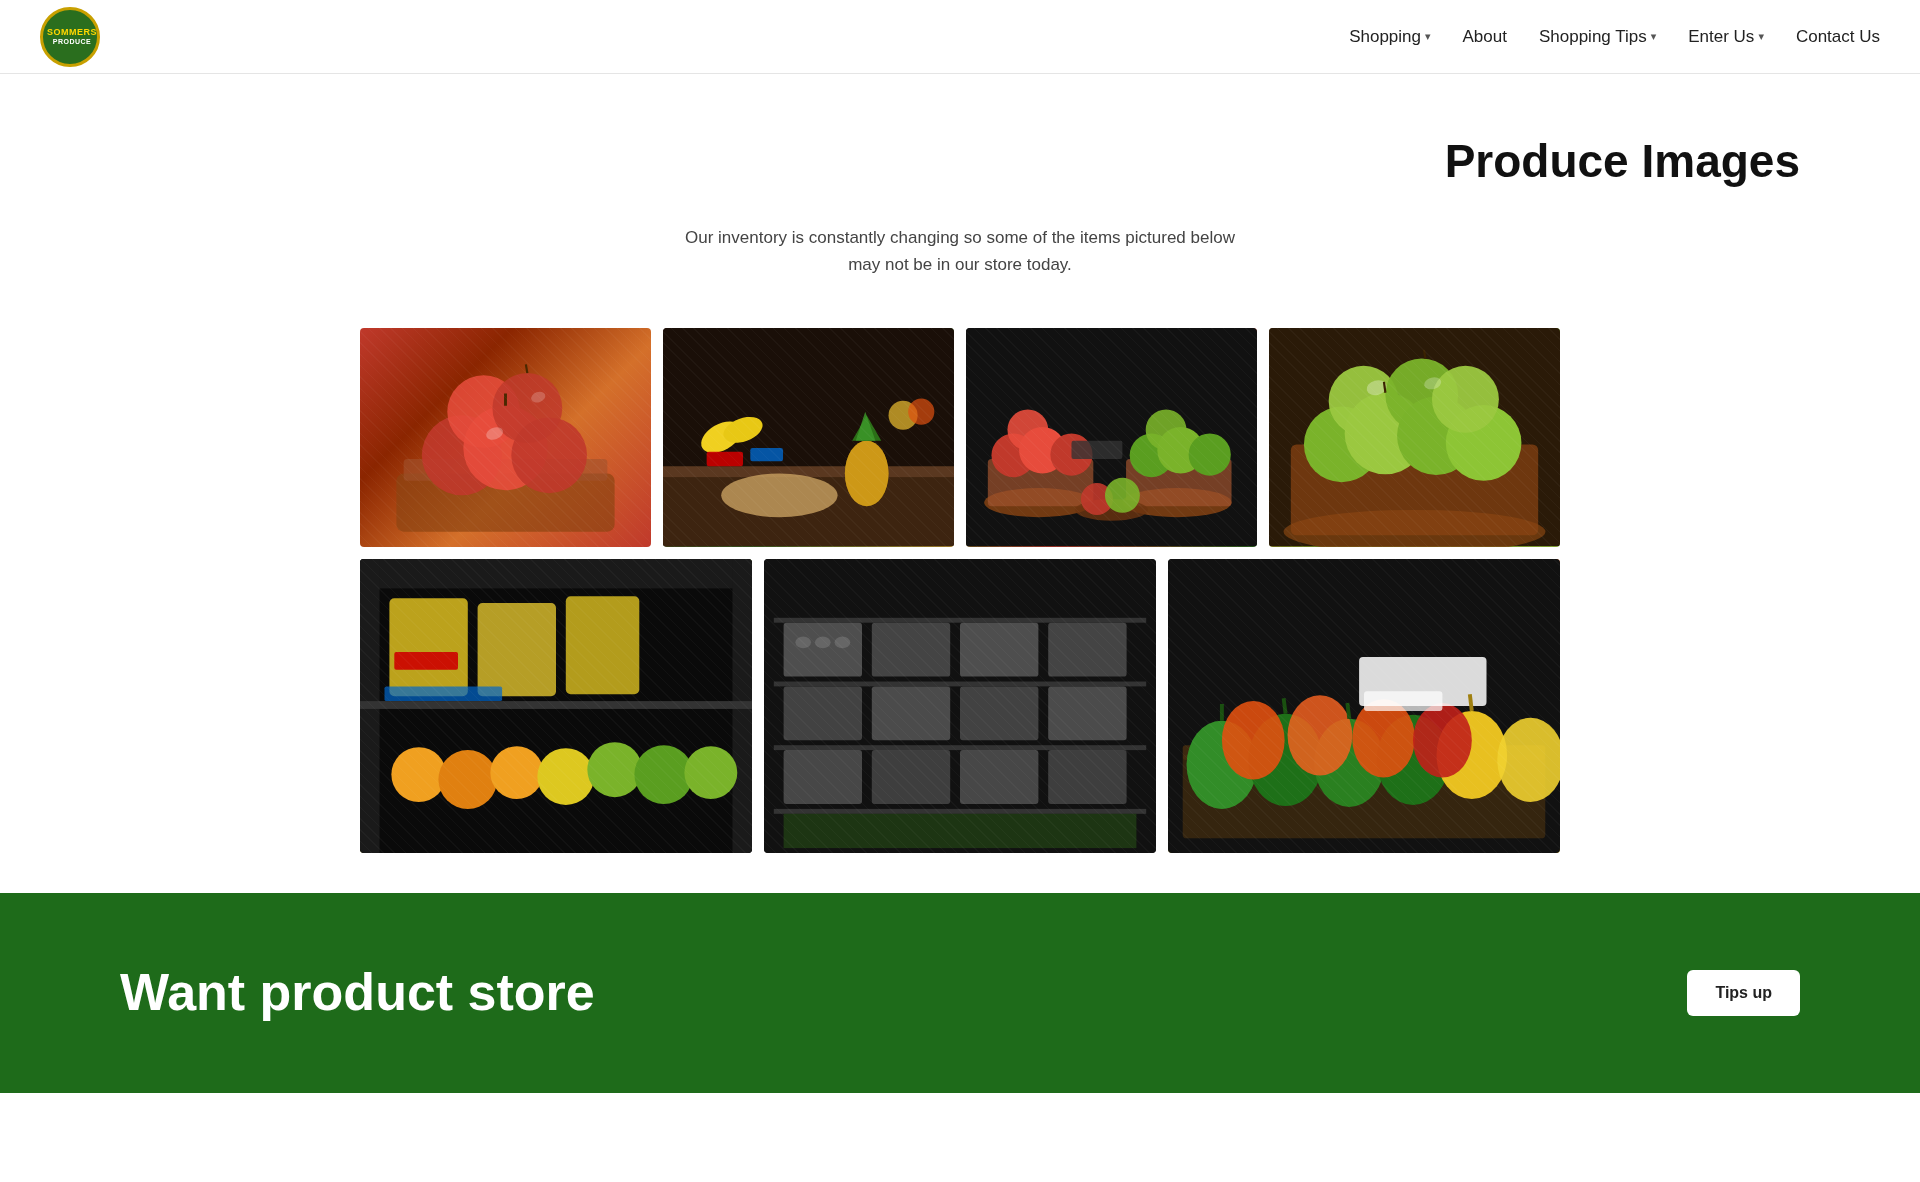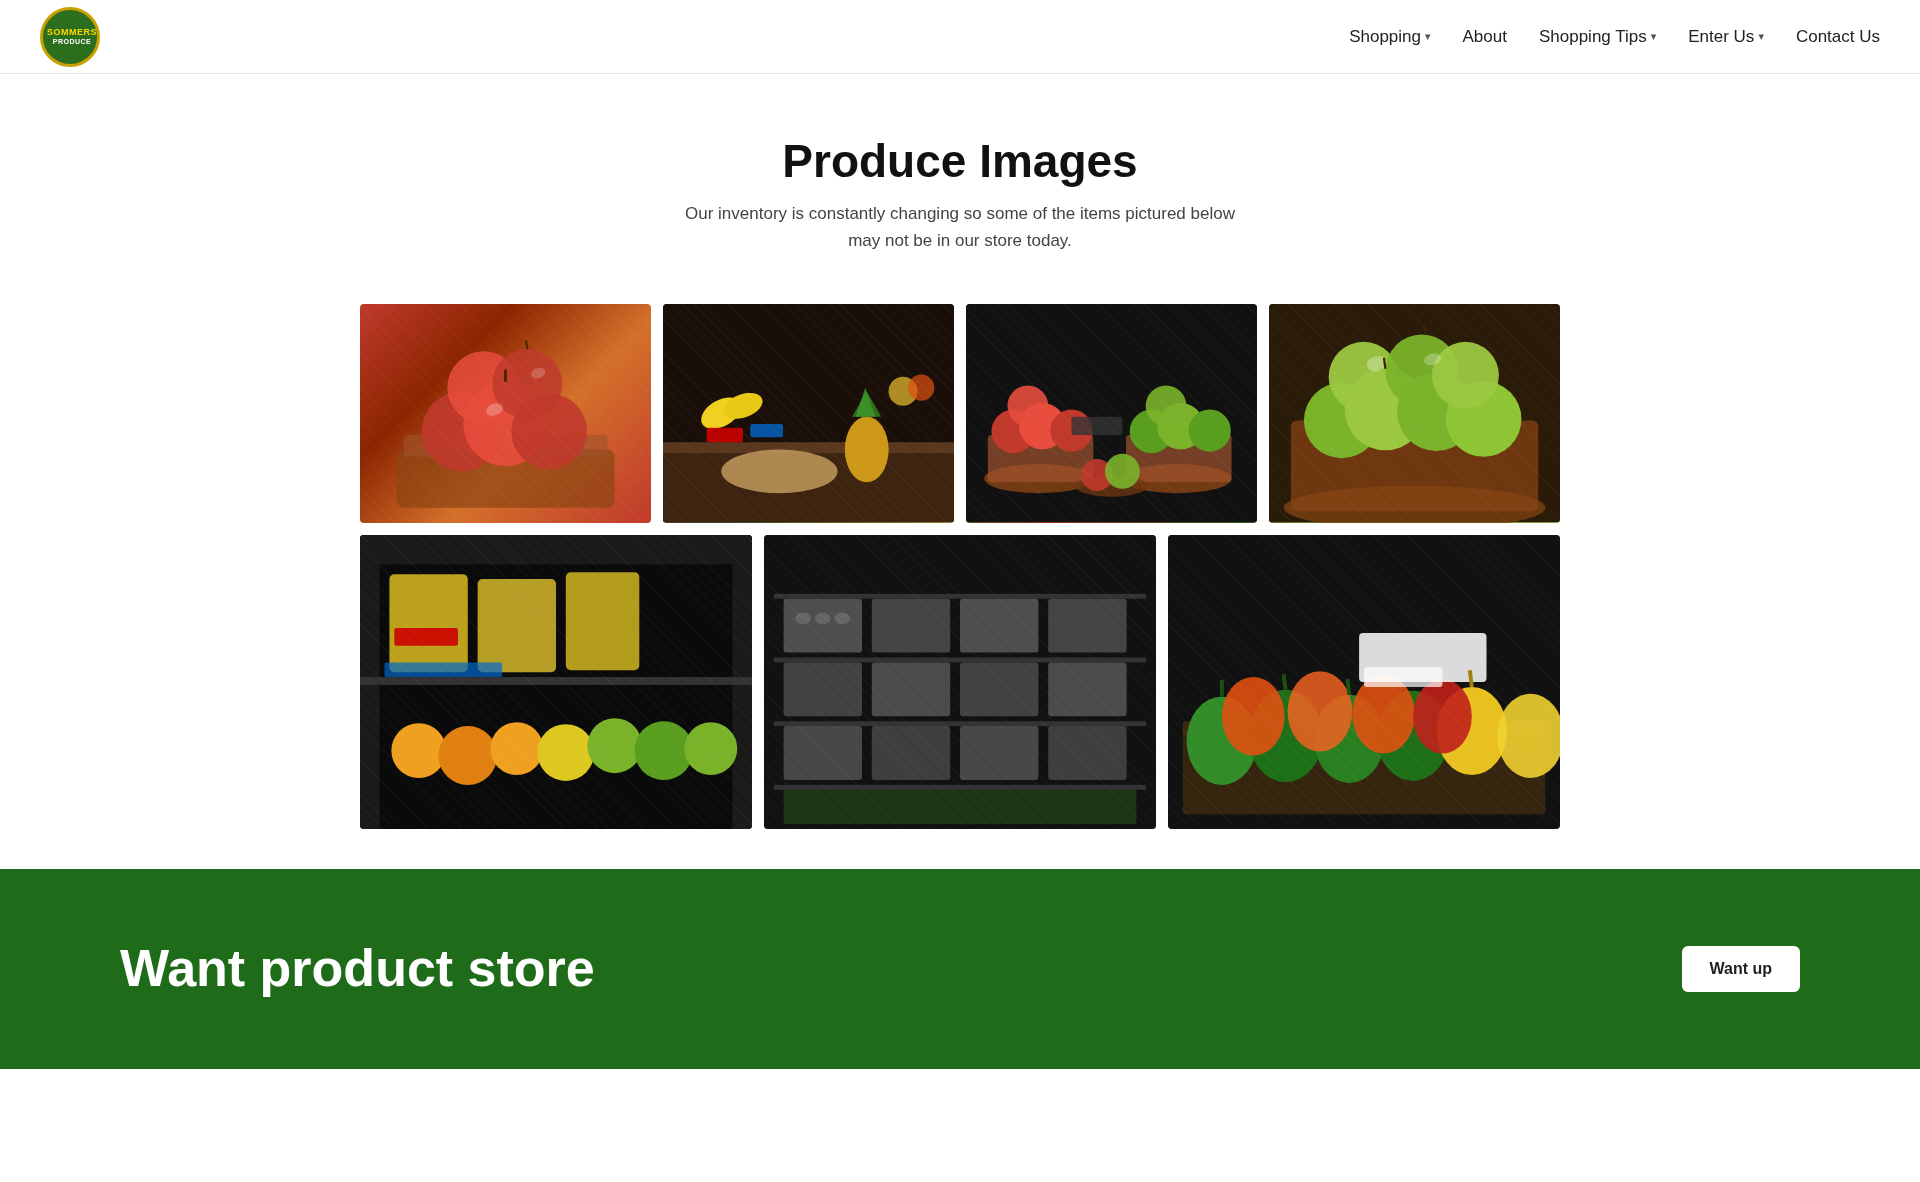--- a/index.html
+++ b/index.html
@@ -55,25 +55,25 @@
       font-weight: 500;
     }
     .chevron {
       font-size: 11px;
       color: #555;
     }
 
     
     main { padding: 60px 120px 40px; }
     .page-title {
-      text-align: center;
+      text-align: right;
       font-size: 46px;
       font-weight: 800;
       color: #111;
-      margin-bottom: 12px;
+      margin-bottom: 36px;
     }
     .page-subtitle {
       text-align: center;
       font-size: 17px;
       color: #444;
       line-height: 1.6;
       margin-bottom: 50px;
     }
 
     
@@ -411,15 +411,15 @@
         <line x1="185" y1="163" x2="183" y2="147" stroke="#1a5010" stroke-width="4"></line>
         <line x1="310" y1="155" x2="308" y2="138" stroke="#a08010" stroke-width="4"></line>
       </svg>
     </div>
   </div>
 </main>
 
 <div class="footer-section">
   <h2 class="footer-title">Want product store</h2>
   <div class="footer-form">
-    <button class="signup-btn">Want up</button>
+    <button class="signup-btn">Tips up</button>
   </div>
 </div>
 
 </body></html>

